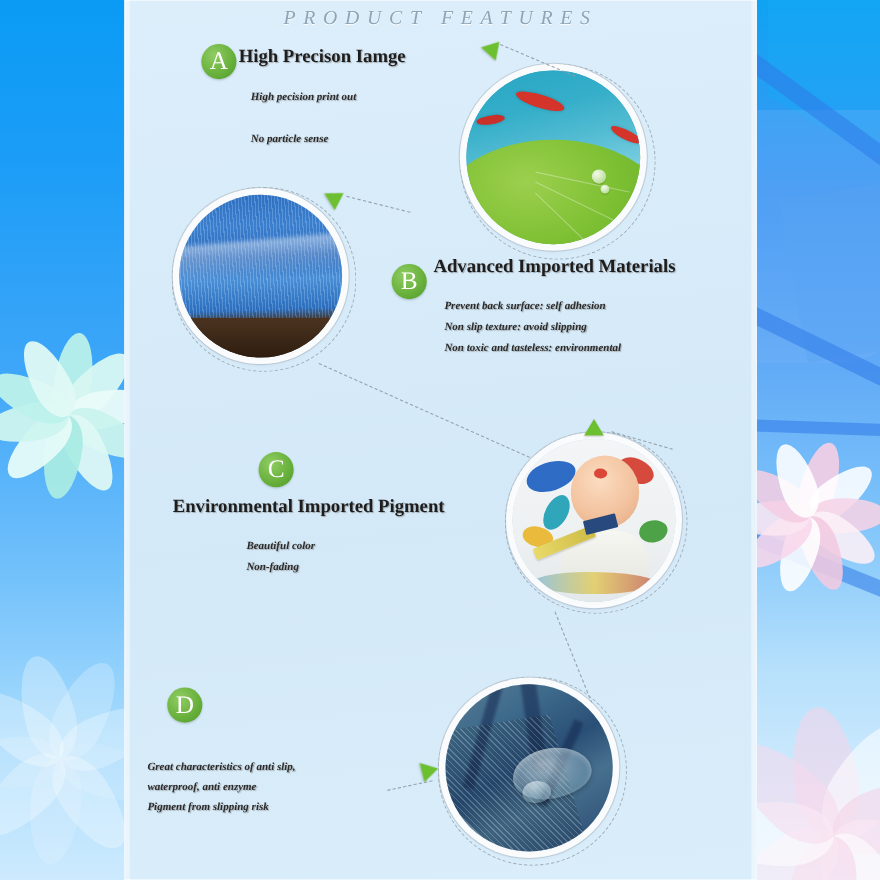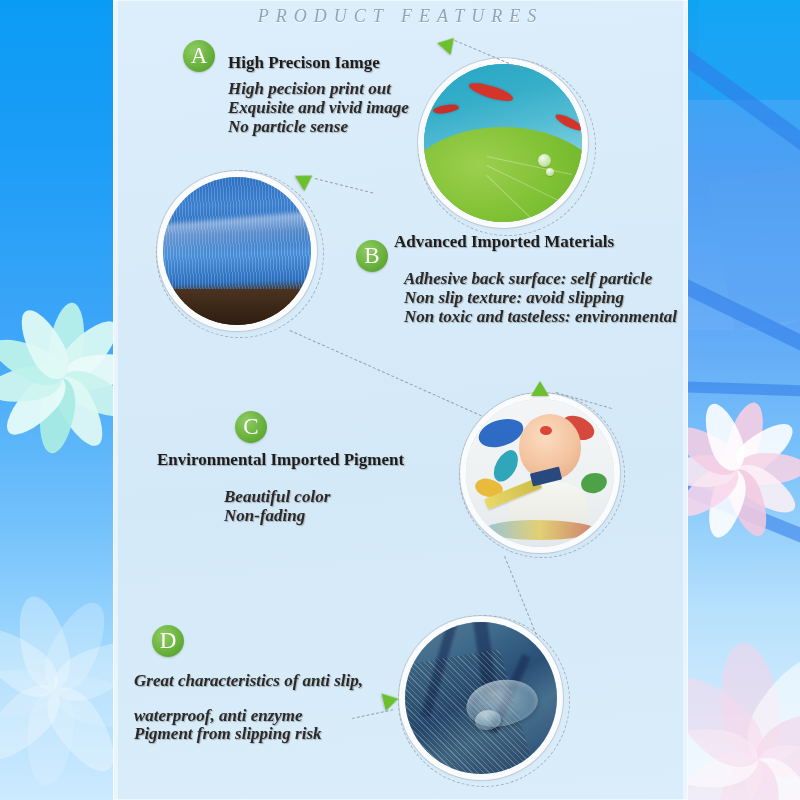--- a/index.html
+++ b/index.html
@@ -72,21 +72,21 @@
     box-shadow:0 1px 2px rgba(0,0,0,.18);
   }
   .f-title{
     position:absolute;white-space:nowrap;
     font-size:17px;font-weight:700;color:#1d1d1d;
     font-family:"Liberation Serif",serif;
     text-shadow:1px 1px 1px rgba(120,120,120,.55);
   }
   .f-body{
     position:absolute;
-    font-size:17px;font-style:italic;font-weight:700;color:#2a2a2a;
+    font-size:10px;font-style:italic;font-weight:700;color:#2a2a2a;
     line-height:19px;white-space:nowrap;
     font-family:"Liberation Serif",serif;
     text-shadow:1px 1px 1px rgba(130,130,130,.6);
   }
 
   
   .photo{
     position:absolute;border-radius:50%;overflow:hidden;
     box-shadow:0 0 0 6px rgba(255,255,255,.92),
                0 0 0 7px rgba(170,180,190,.55),
@@ -214,23 +214,22 @@
       </div>
   </div>
 
   <div class="panel"></div>
   <div class="panel-edge l"></div>
   <div class="panel-edge r"></div>
 
   <div class="page-title">PRODUCT FEATURES</div>
 
   <div class="badge" style="left:183px;top:40px;">A</div>
-  <div class="f-title" style="left:228px;top:41px;margin-top:12px;">High Precison Iamge</div>
+  <div class="f-title" style="left:217px;top:41px;">High Precison Iamge</div>
   <div class="f-body" style="left:228px;top:79px;">High pecision print out</div>
-  <div class="f-body" style="left:228px;top:98px;">Exquisite and vivid image</div>
   <div class="f-body" style="left:228px;top:117px;font-style:italic;">No particle sense</div>
 
   <div class="ring-dash" style="left:418px;top:58px;width:176px;height:176px;"></div>
   <div class="photo ph-a" style="left:424px;top:64px;width:158px;height:158px;">
     <i class="water"></i>
     <i class="leaf"></i>
     <i class="vein" style="transform:rotate(12deg);"></i>
     <i class="vein" style="top:64%;transform:rotate(26deg);"></i>
     <i class="vein" style="top:70%;width:42%;transform:rotate(44deg);"></i>
     <i class="koi" style="left:28%;top:14%;width:46px;height:12px;transform:rotate(18deg);"></i>
@@ -246,21 +245,21 @@
   <div class="photo ph-b" style="left:163px;top:177px;width:148px;height:148px;">
     <i class="ribs"></i>
     <i class="sheen"></i>
     <i class="floor"></i>
   </div>
   <div class="arrow" style="left:297px;top:172px;transform:rotate(58deg);"></div>
   <div class="connector" style="left:315px;top:178px;width:60px;transform:rotate(14deg);"></div>
 
   <div class="badge" style="left:356px;top:240px;">B</div>
   <div class="f-title" style="left:394px;top:232px;text-align:center;">Advanced Imported Materials</div>
-  <div class="f-body" style="left:404px;top:269px;">Adhesive back surface: self particle</div>
+  <div class="f-body" style="left:404px;top:269px;">Prevent back surface: self adhesion</div>
   <div class="f-body" style="left:404px;top:307px;">Non toxic and tasteless: environmental</div>
   <div class="f-body" style="left:404px;top:288px;">Non slip texture: avoid slipping</div>
 
   <div class="connector" style="left:290px;top:330px;width:215px;transform:rotate(24deg);"></div>
 
   <div class="badge" style="left:235px;top:411px;">C</div>
   <div class="f-title" style="left:157px;top:450px;">Environmental Imported Pigment</div>
   <div class="f-body" style="left:224px;top:487px;">Beautiful color</div>
   <div class="f-body" style="left:224px;top:506px;">Non-fading</div>
 
@@ -276,21 +275,21 @@
     <i class="baby-body" style="left:30%;top:56%;width:78px;height:58px;"></i>
     <i class="brush" style="left:12%;top:60%;width:58px;height:11px;transform:rotate(-22deg);"></i>
     <i class="brush-tip" style="left:44%;top:48%;width:30px;height:13px;transform:rotate(-14deg);"></i>
     <i class="splat" style="left:12%;top:82%;width:112px;height:20px;background:linear-gradient(90deg,#7bb7d8,#e0c84f,#c35a4a);opacity:.75;"></i>
   </div>
   <div class="arrow" style="left:531px;top:381px;transform:rotate(0deg);"></div>
   <div class="connector" style="left:556px;top:392px;width:58px;transform:rotate(16deg);"></div>
   <div class="connector" style="left:505px;top:556px;width:100px;transform:rotate(68deg);"></div>
 
   <div class="badge" style="left:152px;top:625px;">D</div>
-  <div class="f-body" style="left:134px;top:671px;">Great characteristics of anti slip,</div>
+  <div class="f-body" style="left:134px;top:688px;">Great characteristics of anti slip,</div>
   <div class="f-body" style="left:134px;top:706px;">waterproof, anti enzyme</div>
   <div class="f-body" style="left:134px;top:724px;">Pigment from slipping risk</div>
 
   <div class="ring-dash" style="left:398px;top:615px;width:170px;height:170px;"></div>
   <div class="photo ph-d" style="left:405px;top:622px;width:152px;height:152px;">
     <i class="streak" style="left:20%;top:-6%;width:10px;height:70%;transform:rotate(16deg);"></i>
     <i class="streak" style="left:48%;top:-8%;width:14px;height:60%;transform:rotate(-8deg);"></i>
     <i class="streak" style="left:66%;top:20%;width:9px;height:55%;transform:rotate(24deg);"></i>
     <i class="hatch" style="clip-path:polygon(0 28%,62% 18%,86% 100%,0 100%);"></i>
     <i class="bigdrop" style="left:40%;top:38%;width:72px;height:46px;transform:rotate(-6deg);"></i>

